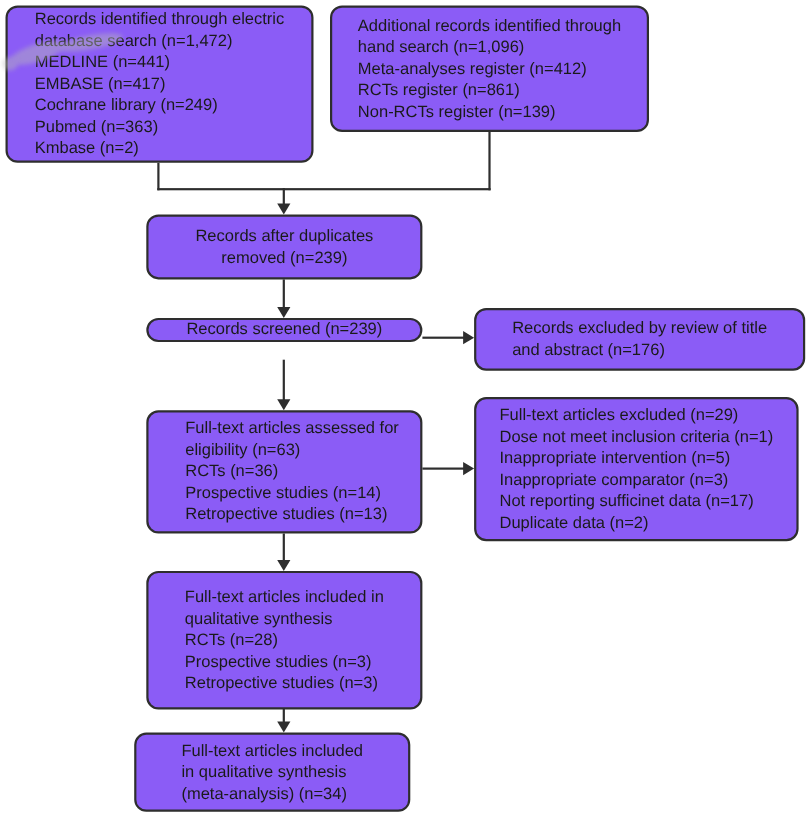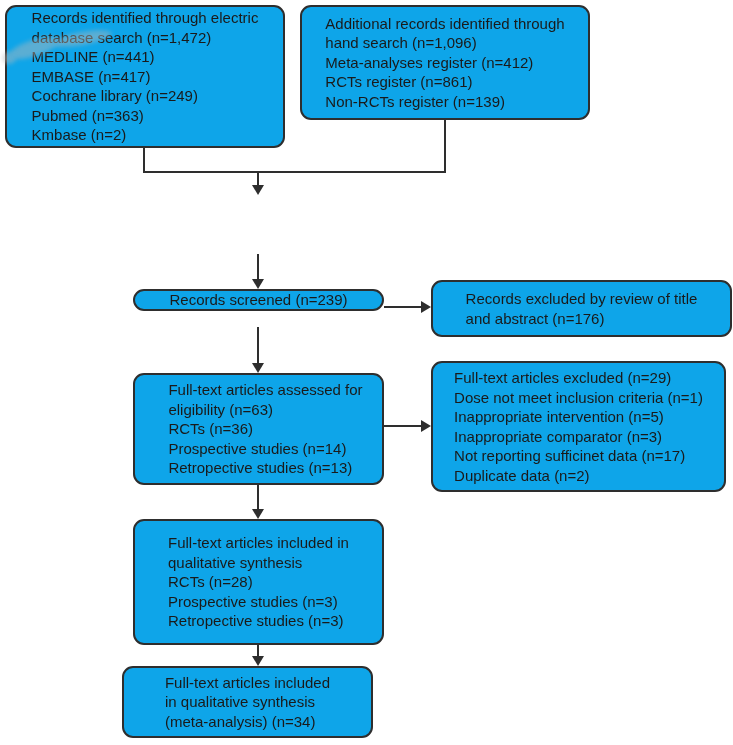--- a/index.html
+++ b/index.html
@@ -20,21 +20,21 @@
     background: #ffffff;
     font-family: "Liberation Sans", "DejaVu Sans", sans-serif;
     color: var(--text);
     overflow: hidden;
   }
   .box {
     position: absolute;
     box-sizing: border-box;
     border: 2px solid var(--box_border);
     border-radius: 11px;
-    background: #0ea5e9;
+    background: #8b5cf6;
     display: flex;
     align-items: center;
     padding: 6px 10px;
     font-size: 15px;
     line-height: 19.5px;
     z-index: 2;
   }
   .box-content {
     white-space: pre-line;
     width: fit-content;
@@ -106,20 +106,24 @@
   </div>
 
   <div class="box" style="left:300px; top:5px; width:290px; height:115px;">
     <div class="box-content">Additional records identified through
 hand search (n=1,096)
 Meta-analyses register (n=412)
 RCTs register (n=861)
 Non-RCTs register (n=139)</div>
   </div>
 
+  <div class="box text-center" style="left:133px; top:195px; width:251px; height:59px;">
+    <div class="box-content">Records after duplicates
+removed (n=239)</div>
+  </div>
 
   <div class="box text-center" style="left:133px; top:289px; width:251px; height:22px;">
     <div class="box-content">Records screened (n=239)</div>
   </div>
 
   <div class="box" style="left:431px; top:280px; width:301px; height:57px;align-items:center;">
     <div class="box-content">Records excluded by review of title
 and abstract (n=176)</div>
   </div>
 

